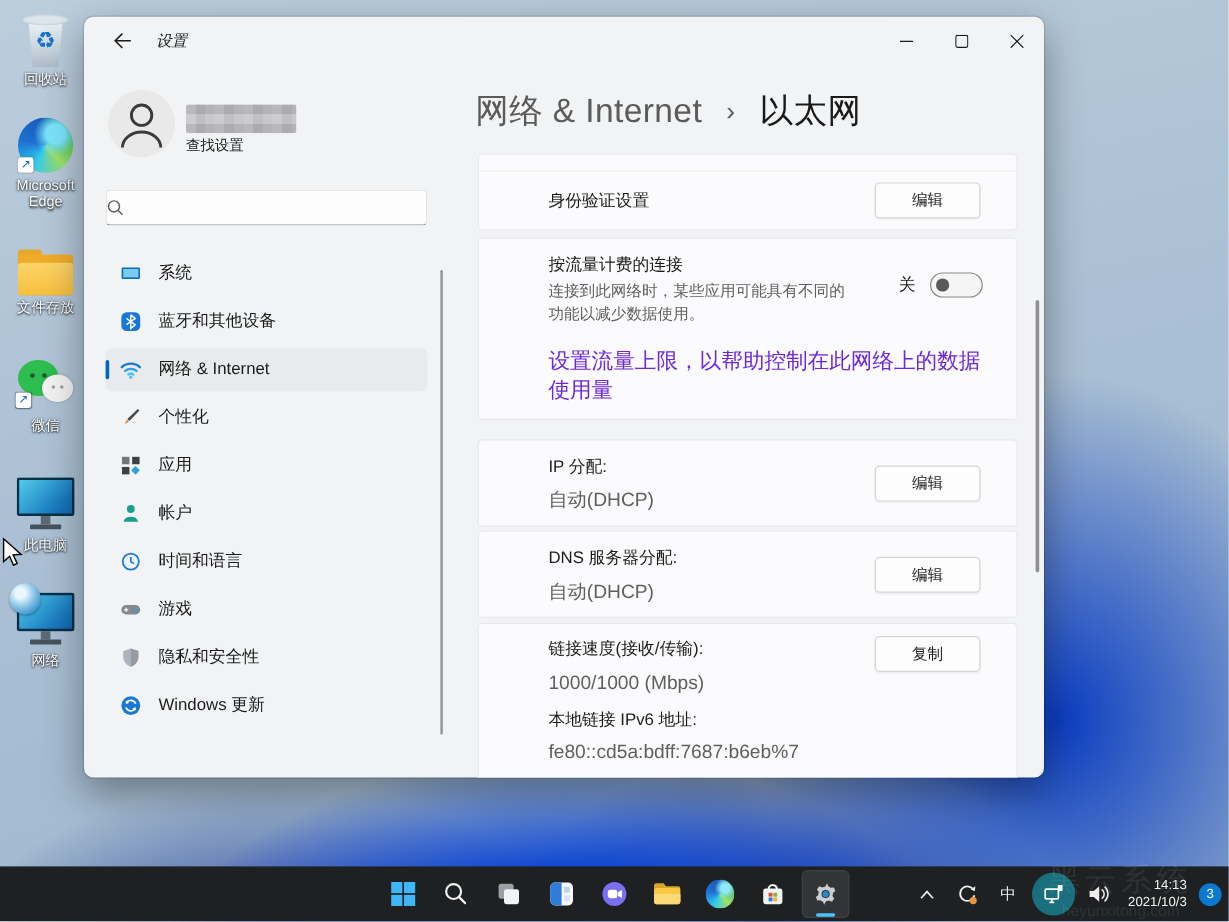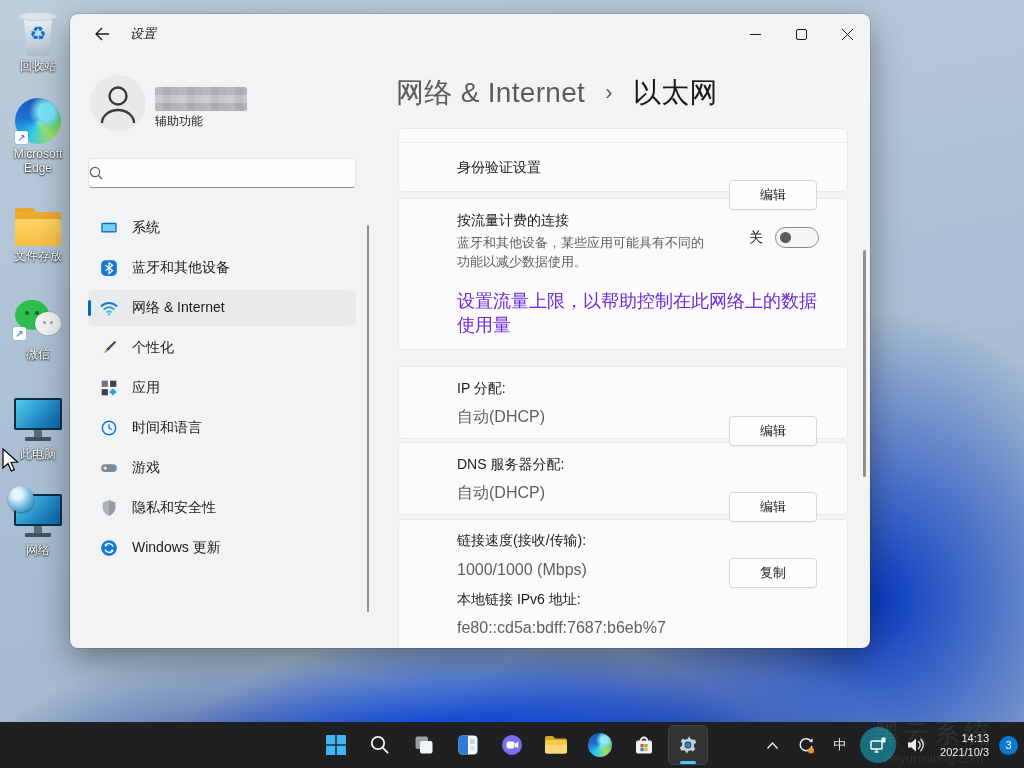--- a/index.html
+++ b/index.html
@@ -93,21 +93,21 @@
   .crumbs .curr { color:#191919; }
 
   .cards { position:absolute; left:328px; top:114px; width:450px; }
   .card { background:#fbfbfd; border:1px solid #e9e9eb; border-radius:4px; margin-bottom:6px; }
   .row { position:relative; padding:0 16px 0 58px; }
   .divider { height:1px; background:#ededef; margin:0 1px; }
   .lab { font-size:14px; color:#1b1b1b; }
   .val { font-size:16px; color:#5f5f5f; }
   .btn { position:absolute; right:30px; width:88px; height:30px; background:#fdfdfd; border:1px solid #d5d5d5;
     border-radius:4px; font-size:13px; color:#1b1b1b; display:flex; align-items:center; justify-content:center;
-    box-shadow:0 1px 1px rgba(0,0,0,.04);margin-top:28px; }
+    box-shadow:0 1px 1px rgba(0,0,0,.04); }
   .link { font-size:18px; color:#6d28d9; }
 
   .toggle-wrap { position:absolute; right:28px; top:28px; display:flex; align-items:center; gap:12px; }
   .toggle-lab { font-size:14px; color:#1b1b1b; }
   .toggle { width:44px; height:21px; border:1px solid #8b8b8b; border-radius:11px; background:#f5f5f5; position:relative; }
   .toggle .knob { position:absolute; left:4px; top:4px; width:11px; height:11px; border-radius:50%; background:#5a5a5a; }
 
   .cont-scroll { position:absolute; left:793px; top:236px; width:3px; height:227px; background:#909090; border-radius:2px; }
 
   
@@ -224,21 +224,21 @@
       </div>
     </div>
 
     <div class="avatar">
       <svg width="56" height="56" viewBox="0 0 56 56">
         <circle cx="28" cy="21" r="8.5" fill="none" stroke="#3a3a3a" stroke-width="2.4"></circle>
         <path d="M12 48 a16 13 0 0 1 32 0" fill="none" stroke="#3a3a3a" stroke-width="2.4"></path>
       </svg>
     </div>
     <div class="mosaic"></div>
-    <div class="acct">辅助功能</div>
+    <div class="acct">查找设置</div>
 
     <div class="searchbox">
       <svg class="mag" width="14" height="14" viewBox="0 0 14 14">
         <circle cx="6" cy="6" r="4.6" fill="none" stroke="#5a5a5a" stroke-width="1.2"></circle>
         <path d="M9.5 9.5 L13 13" stroke="#5a5a5a" stroke-width="1.2"></path>
       </svg>
     </div>
 
     <div class="nav">
       <div class="nav-item">
@@ -282,20 +282,29 @@
       <div class="nav-item">
         <span class="nicon">
           <svg width="18" height="18" viewBox="0 0 16 16">
               <rect x="1.5" y="1.5" width="5.5" height="5.5" fill="#70757a"></rect>
               <rect x="9" y="1.5" width="5.5" height="5.5" fill="#3c4146"></rect>
               <rect x="1.5" y="9" width="5.5" height="5.5" fill="#3c4146"></rect>
               <rect x="9.2" y="9.2" width="4.6" height="4.6" fill="#2da0e0" transform="rotate(45 11.5 11.5)"></rect>
             </svg>
         </span>
         <span class="ntext">应用</span>
+      </div>
+      <div class="nav-item">
+        <span class="nicon">
+          <svg width="18" height="18" viewBox="0 0 16 16">
+              <circle cx="8" cy="4.6" r="2.9" fill="#17a08c"></circle>
+              <path d="M2.6 14 a5.5 4.6 0 0 1 10.8 0 Z" fill="#17a08c"></path>
+            </svg>
+        </span>
+        <span class="ntext">帐户</span>
       </div>
       <div class="nav-item">
         <span class="nicon">
           <svg width="18" height="18" viewBox="0 0 16 16">
               <circle cx="8" cy="8" r="6.6" fill="#1878d4"></circle>
               <circle cx="8" cy="8" r="5.3" fill="#eaf4fc"></circle>
               <path d="M8 4.6 V8 l2.4 1.5" stroke="#1878d4" stroke-width="1.2" fill="none"></path>
             </svg>
         </span>
         <span class="ntext">时间和语言</span>
@@ -346,21 +355,21 @@
         <div class="divider"></div>
         <div class="row" style="height:48px">
           <div class="lab" style="padding-top:16px">身份验证设置</div>
           <div class="btn" style="top:9px">编辑</div>
         </div>
       </div>
 
       <div class="card" style="margin-bottom:16px">
         <div class="row" style="padding-top:13px; padding-bottom:12px">
           <div class="lab">按流量计费的连接</div>
-          <div class="val" style="font-size:13px; line-height:19px; width:252px; margin-top:3px">蓝牙和其他设备，某些应用可能具有不同的功能以减少数据使用。</div>
+          <div class="val" style="font-size:13px; line-height:19px; width:252px; margin-top:3px">连接到此网络时，某些应用可能具有不同的功能以减少数据使用。</div>
           <div class="toggle-wrap">
             <span class="toggle-lab">关</span>
             <div class="toggle">
                 <div class="knob"></div>
               </div>
           </div>
           <div class="link" style="margin-top:18px">设置流量上限，以帮助控制在此网络上的数据使用量</div>
         </div>
       </div>
 

